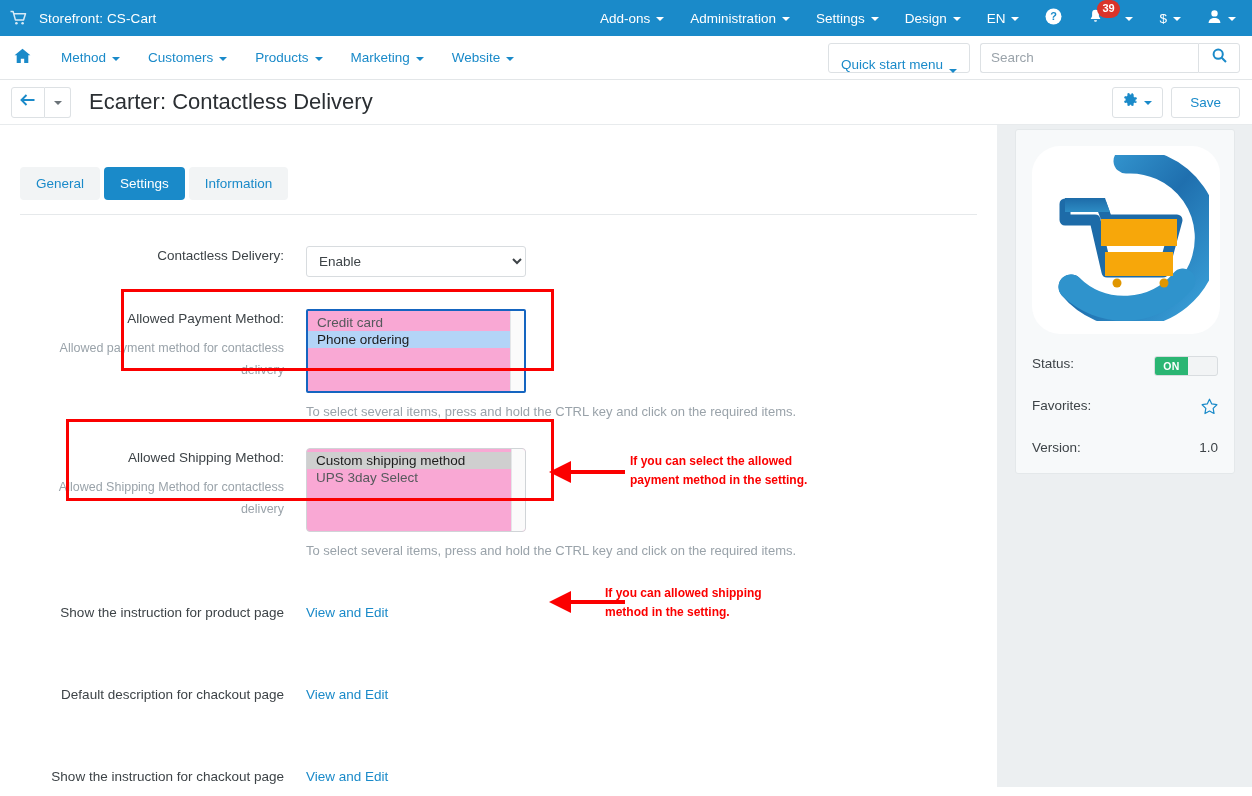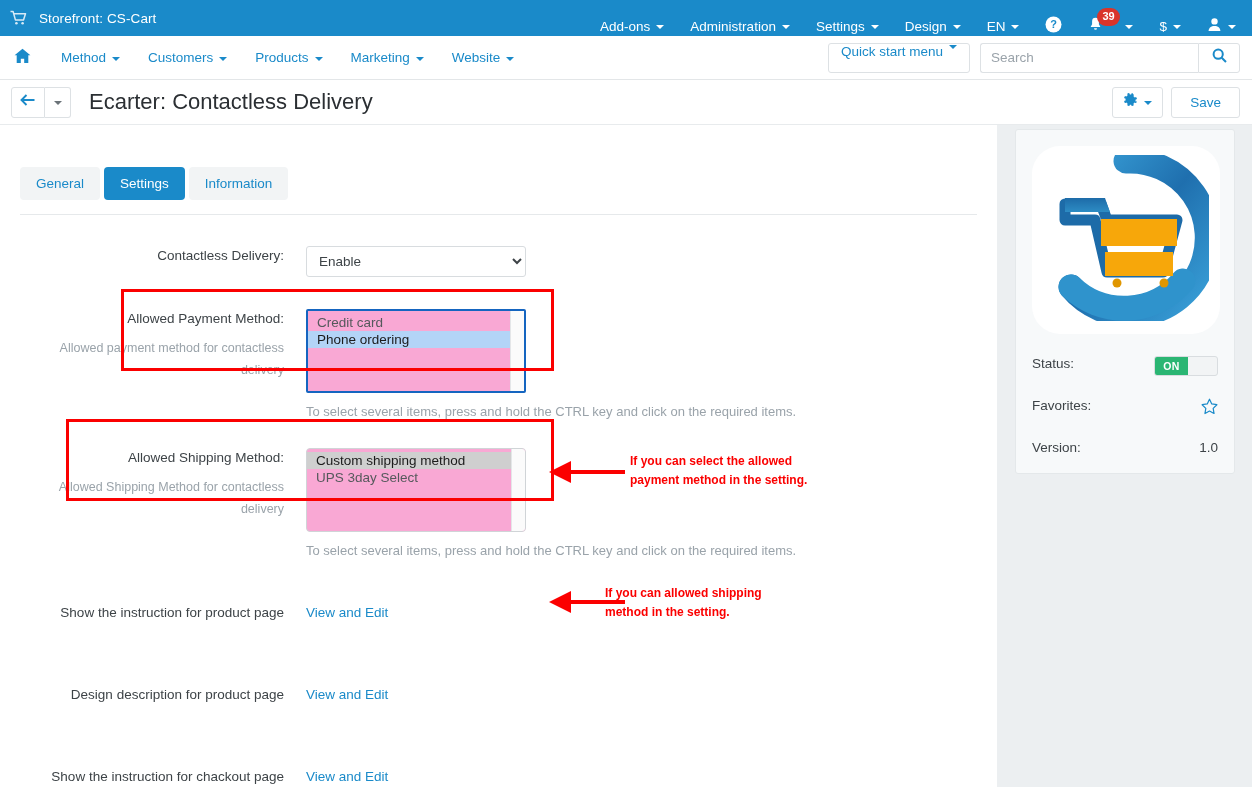--- a/index.html
+++ b/index.html
@@ -29,21 +29,21 @@
     align-items: center;
     color: #cfe6f4;
   }
   .storefront-name {
     font-size: 13.5px;
     color: #ffffff;
     letter-spacing: .1px;
   }
   .topbar-right {
     position: absolute;
-    right: 0; top: 8px;
+    right: 0; top: 0;
     height: 36px;
     display: flex;
     align-items: center;
   }
   .tb-item {
     padding: 0 13px;
     height: 36px;
     display: flex;
     align-items: center;
     color: #ffffff;
@@ -109,21 +109,21 @@
   }
   .qs-btn {
     border: 1px solid #dde1e4;
     background: #fff;
     color: #1a8ac9;
     font-size: 13.5px;
     height: 30px;
     padding: 0 12px;
     border-radius: 3px;
     display: flex;
-    align-items: flex-start;
+    align-items: flex-end;
     cursor: pointer;
     font-family: "Liberation Sans", sans-serif;
   }
   .search-group {
     display: flex;
     margin-left: 10px;
   }
   .search-input {
     width: 218px;
     height: 30px;
@@ -607,21 +607,21 @@
       </div>
 
       <div class="frow" style="margin-top:45px">
         <div class="flabel">Show the instruction for product page</div>
         <div class="fctrl">
           <a class="vlink">View and Edit</a>
         </div>
       </div>
 
       <div class="frow" style="margin-top:63px">
-        <div class="flabel">Design description for product page</div>
+        <div class="flabel">Default description for chackout page</div>
         <div class="fctrl">
           <a class="vlink">View and Edit</a>
         </div>
       </div>
 
       <div class="frow" style="margin-top:63px">
         <div class="flabel">Show the instruction for chackout page</div>
         <div class="fctrl">
           <a class="vlink">View and Edit</a>
         </div>

